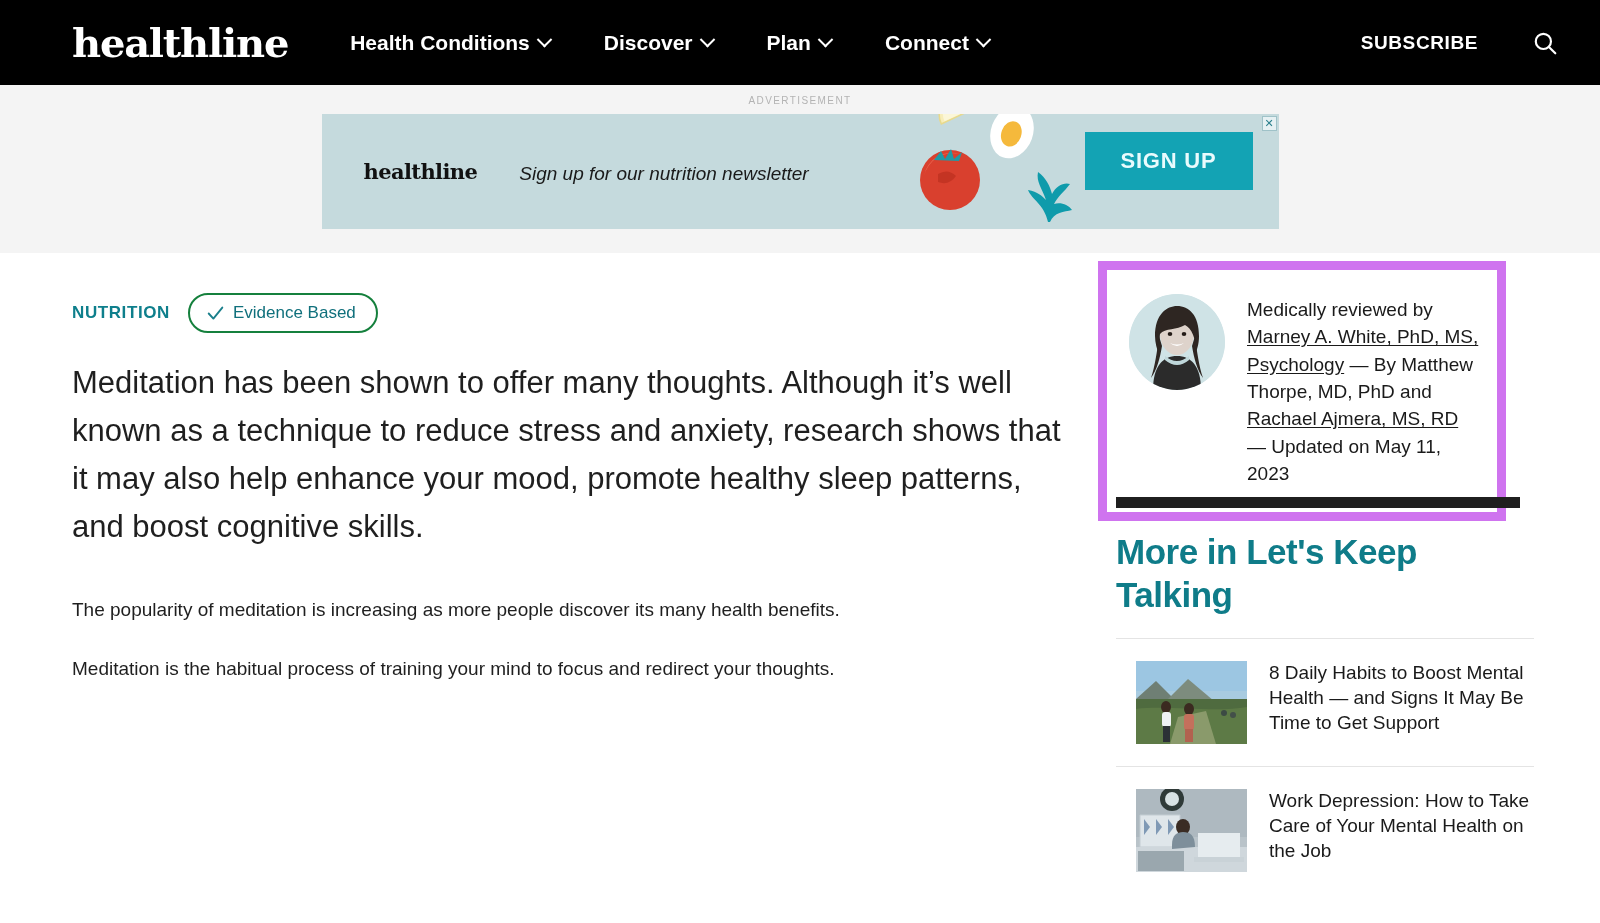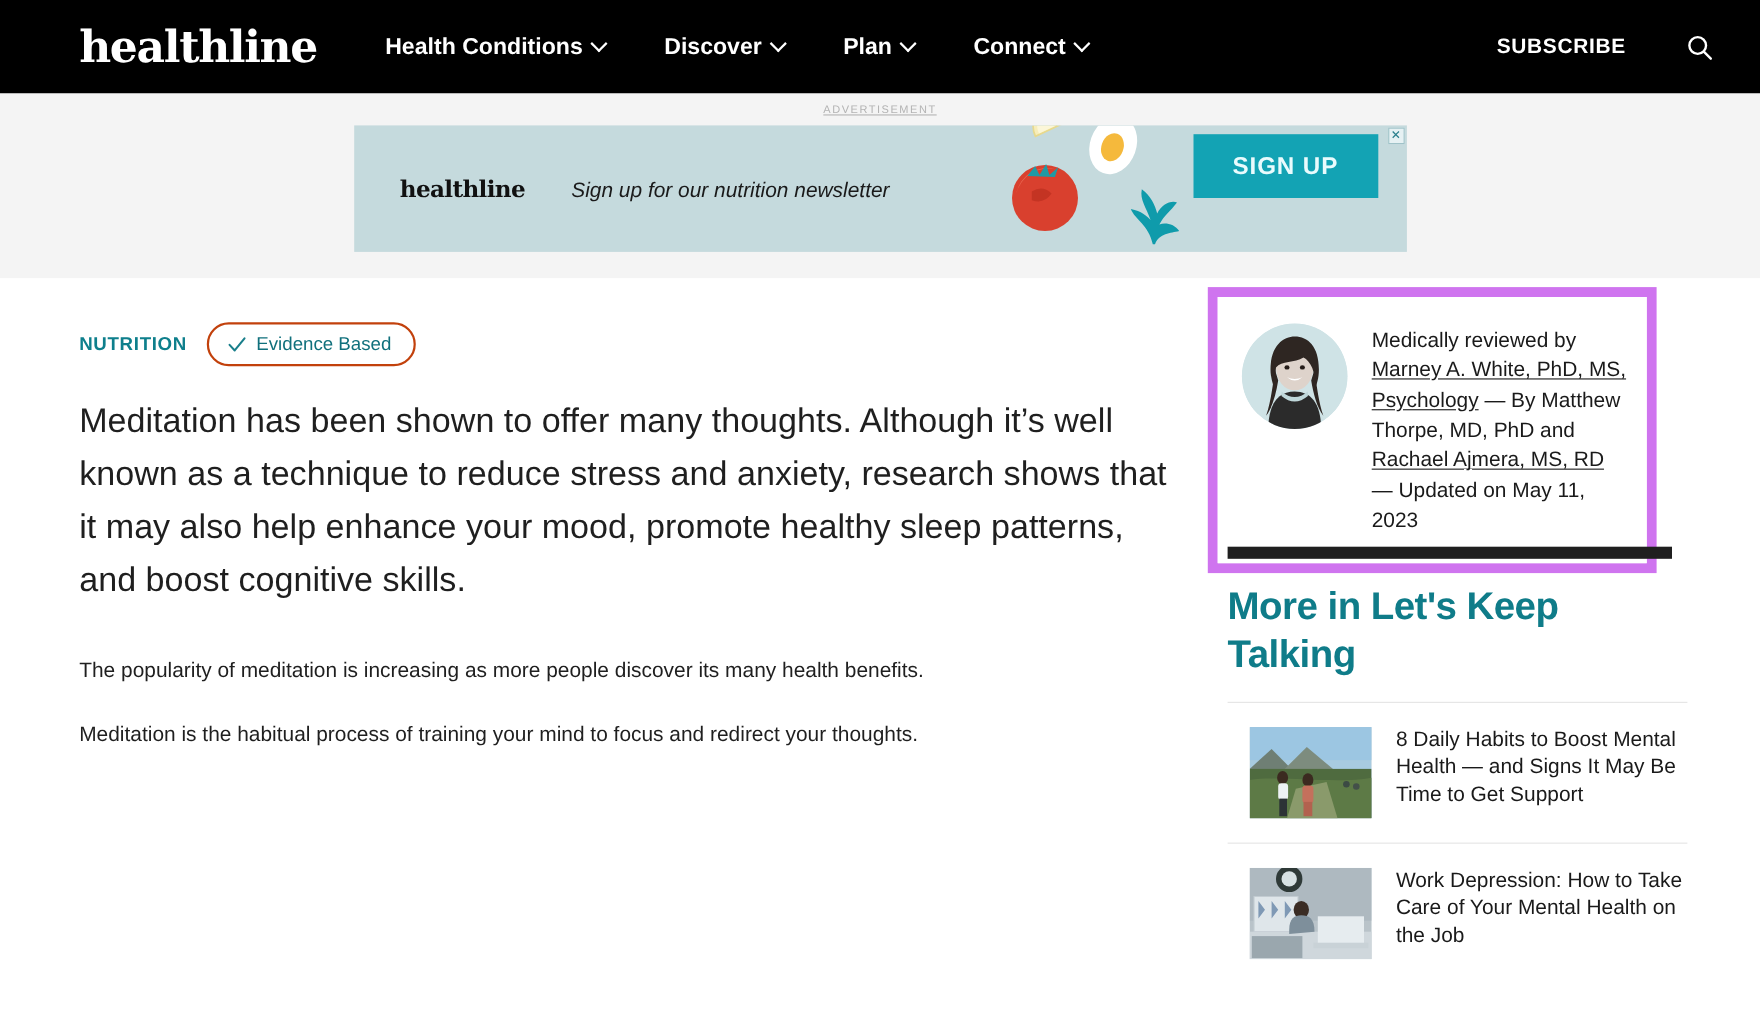--- a/index.html
+++ b/index.html
@@ -78,21 +78,20 @@
     padding-top: 10px;
     position: relative;
   }
   .adlabel {
     text-align: center;
     font-size: 10px;
     letter-spacing: 1.4px;
     color: #b3b3b3;
     font-weight: 400;
     margin-bottom: 8px;
-    text-decoration: underline;
   }
   .adbanner {
     position: relative;
     width: 957px;
     height: 115px;
     margin: 0 auto;
     background: #c5dadd;
     overflow: hidden;
     display: flex;
     align-items: center;
@@ -119,21 +118,21 @@
     font-size: 19px;
     color: #1a1a1a;
     margin-top: 5px;
     white-space: nowrap;
     font-style: italic;
   }
   .ad-art { position: absolute; left: 580px; top: 0; width: 200px; height: 115px; }
   .ad-cta {
     position: absolute;
     right: 26px;
-    top: 8px;
+    top: 18px;
     width: 168px;
     height: 58px;
     background: #13a3b4;
     color: #e9fbfd;
     font-size: 22px;
     font-weight: 700;
     letter-spacing: 0.8px;
     display: flex;
     align-items: center;
     justify-content: center;
@@ -176,21 +175,21 @@
   .kicker {
     color: #0e7f8c;
     font-size: 17px;
     font-weight: 700;
     letter-spacing: 0.6px;
   }
   .evidence {
     display: flex;
     align-items: center;
     gap: 9px;
-    border: 2px solid #c2410c;
+    border: 2px solid #15803d;
     border-radius: 999px;
     padding: 8px 20px 8px 17px;
     color: #10707c;
     font-size: 17px;
     cursor: pointer;
   }
   .check {
     width: 17px;
     height: 17px;
     flex: 0 0 auto;

